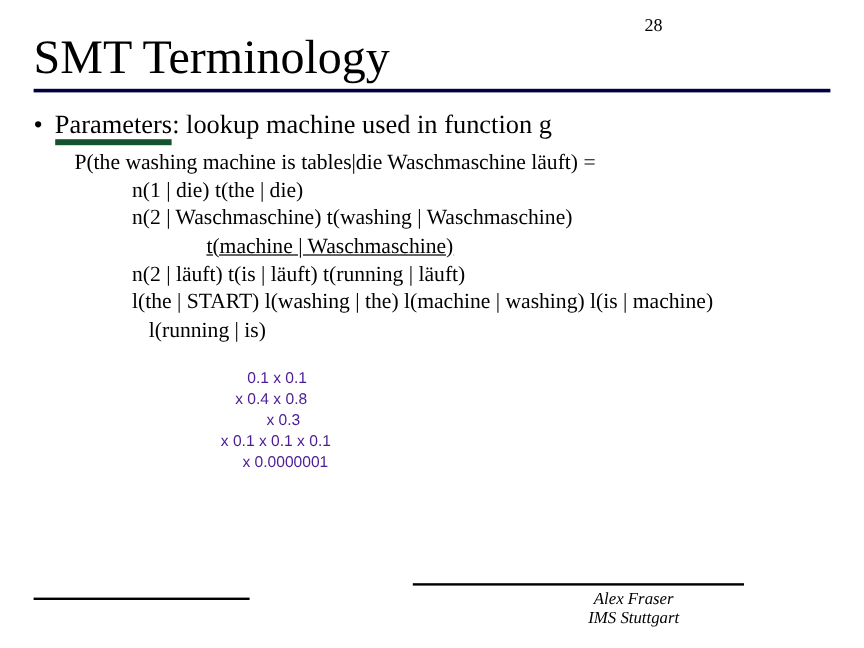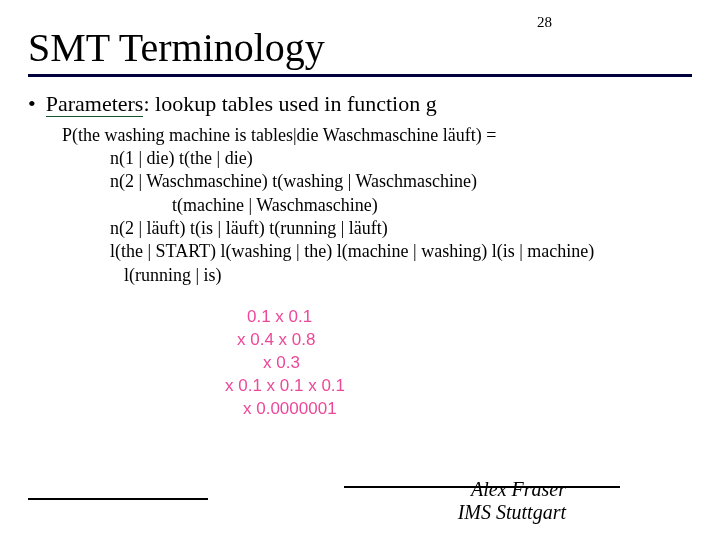--- a/index.html
+++ b/index.html
@@ -50,57 +50,56 @@
   }
   .bullet-row {
     display: flex;
     align-items: baseline;
     gap: 10px;
   }
   .dot {
     font-size: 22px;
   }
   .param-label {
-    border-bottom: 1px solid #14532d;
+    border-bottom: 5px solid #14532d;
     padding-bottom: 0px;
   }
   .example {
     margin-top: 6px;
     margin-left: 34px;
     font-size: 18px;
     line-height: 1.3;
   }
   .example .ind1 { margin-left: 48px; }
-  .example .ind2 { margin-left: 110px; }
+  .example .ind2 { margin-left: 110px; text-decoration: underline; }
   .example .ind3 { margin-left: 62px; }
   .calc {
     position: absolute;
     top: 306px;
     left: 184px;
     font-family: "Helvetica Neue", Arial, sans-serif;
-    font-size: 17px;
+    font-size: 13px;
     line-height: 1.35;
-    color: #ec4899;
-    margin-left: 41px;
+    color: #4c1d95;
   }
   .footer-rule {
     position: absolute;
     bottom: 52px;
     right: 32px;
     width: 276px;
     height: 0;
     border-top: 2px solid #000;
   }
   .footer-author {
     position: absolute;
     bottom: 16px;
     right: 86px;
-    font-size: 20px;
+    font-size: 14px;
     font-style: italic;
-    text-align: right;
+    text-align: center;
     line-height: 1.15;
   }
   .footer-left-rule {
     position: absolute;
     bottom: 40px;
     left: 28px;
     width: 180px;
     height: 0;
     border-top: 2px solid #000;
   }
@@ -112,21 +111,21 @@
 
   <div class="page-num">28</div>
 
   <div class="title">SMT Terminology</div>
   <div class="title-rule"></div>
 
   <div class="body">
     <div class="bullet-row">
       <span class="dot">•</span>
       <span>
-        <span class="param-label">Parameters</span><span>: lookup tables used in function g</span>
+        <span class="param-label">Parameters</span><span>: lookup machine used in function g</span>
       </span>
     </div>
 
     <div class="example">
       <div>P(the washing machine is tables|die Waschmaschine läuft) =</div>
       <div class="ind1">n(1 | die) t(the | die)</div>
       <div class="ind1">n(2 | Waschmaschine)  t(washing | Waschmaschine)</div>
       <div class="ind2">t(machine | Waschmaschine)</div>
       <div class="ind1">n(2 | läuft) t(is | läuft) t(running | läuft)</div>
       <div class="ind1">l(the | START) l(washing | the) l(machine | washing) l(is | machine)</div>

